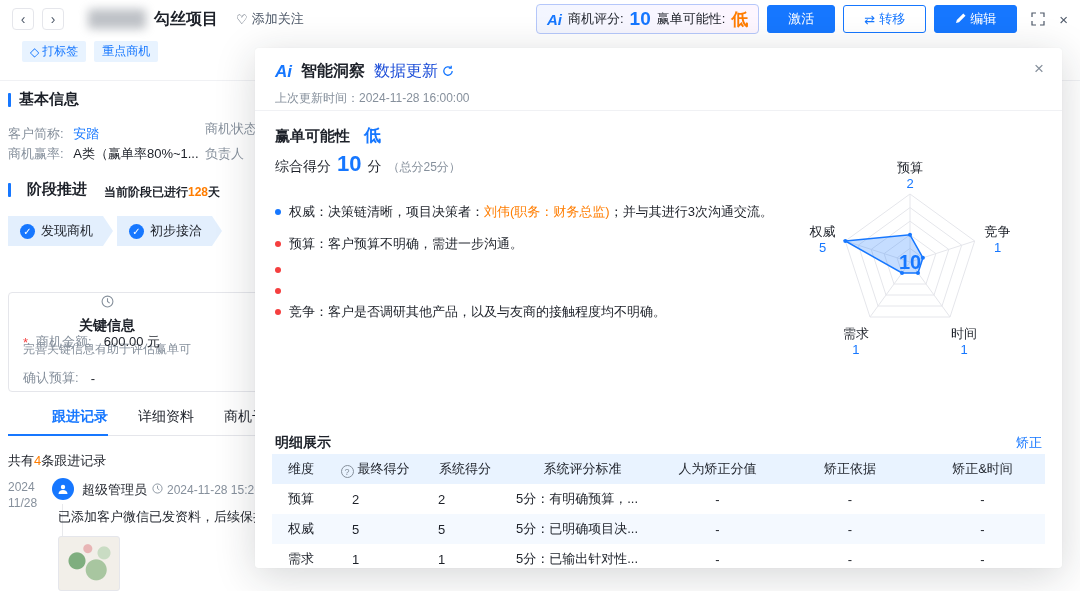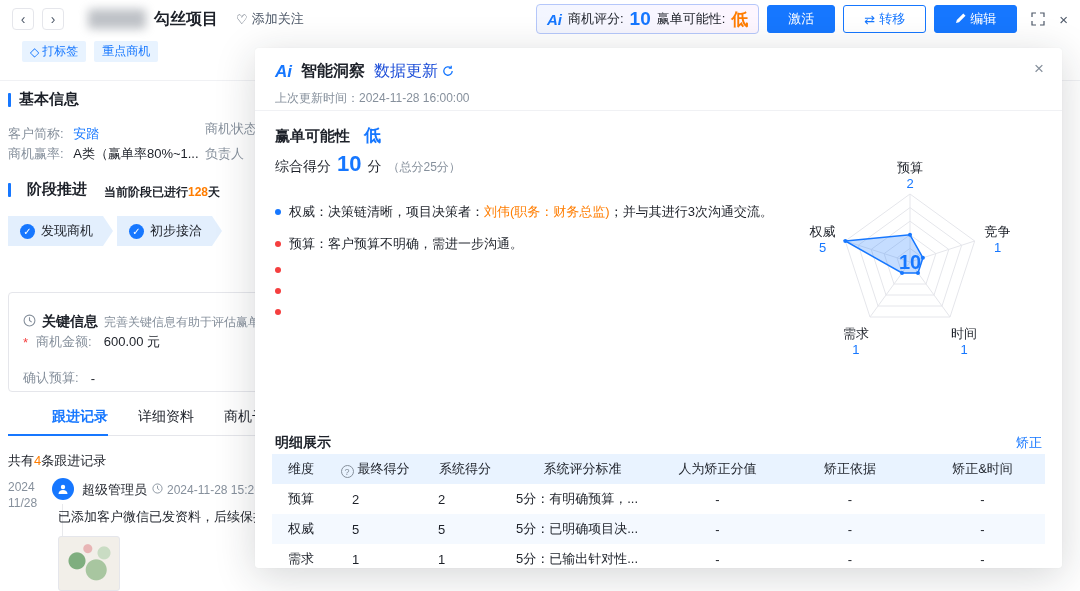--- a/index.html
+++ b/index.html
@@ -166,21 +166,21 @@
       <span class="check-circle">✓</span>
       <span>发现商机</span>
     </div>
     <div class="step">
       <span class="check-circle">✓</span>
       <span>初步接洽</span>
     </div>
   </div>
 
 <div class="keycard">
-  <div class="key-line" style="top:20px;">
+  <div class="key-line" style="top:2px;flex-direction:column;">
     <span><svg width="13" height="13" viewBox="0 0 12 12">
           <circle cx="6" cy="6" r="5" fill="none" stroke="#86909c"></circle>
           <path d="M6 3v3l2 1.5" fill="none" stroke="#86909c"></path>
         </svg></span>
     <span class="key-title">关键信息</span>
     <span class="key-hint">完善关键信息有助于评估赢单可</span>
   </div>
   <div class="key-line" style="top:40px;">
     <span class="req">*</span>
     <span class="field-label">商机金额:</span>
@@ -259,20 +259,21 @@
         <span><span class="ins-label">预算：</span><span>客户预算不明确，需进一步沟通。</span></span>
       </div>
       <div class="insight">
         <span class="dot red"></span>
       </div>
       <div class="insight">
         <span class="dot red"></span>
       </div>
       <div class="insight">
         <span class="dot red"></span>
+        <span><span class="ins-label">竞争：</span><span>客户是否调研其他产品，以及与友商的接触程度均不明确。</span></span>
       </div>
     </div>
   <div class="radar-wrap"><svg width="260" height="235">
         <polygon points="130.0,108.4 142.9,117.8 138.0,133.0 122.0,133.0 117.1,117.8" fill="none" stroke="#e5e6eb"></polygon>
         <polygon points="130.0,94.8 155.9,113.6 146.0,144.0 114.0,144.0 104.1,113.6" fill="none" stroke="#e5e6eb"></polygon>
         <polygon points="130.0,81.2 168.8,109.4 154.0,155.0 106.0,155.0 91.2,109.4" fill="none" stroke="#e5e6eb"></polygon>
         <polygon points="130.0,67.6 181.7,105.2 162.0,166.0 98.0,166.0 78.3,105.2" fill="none" stroke="#e5e6eb"></polygon>
         <polygon points="130.0,54.0 194.7,101.0 170.0,177.0 90.0,177.0 65.3,101.0" fill="none" stroke="#e5e6eb"></polygon>
         <line x1="130" y1="122" x2="130.0" y2="54.0" stroke="#e5e6eb"></line>
         <line x1="130" y1="122" x2="194.7" y2="101.0" stroke="#e5e6eb"></line>

